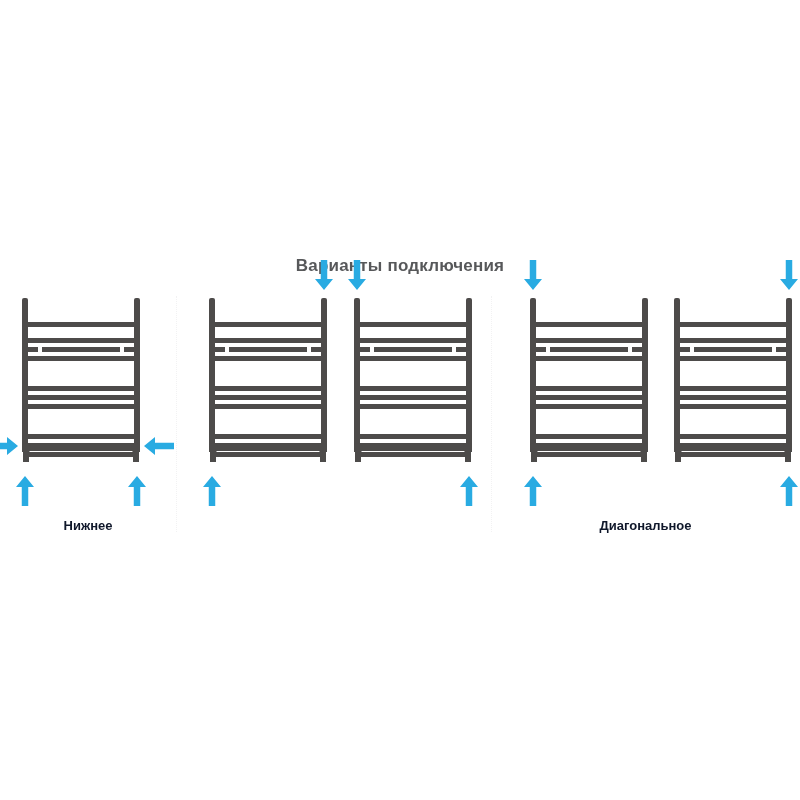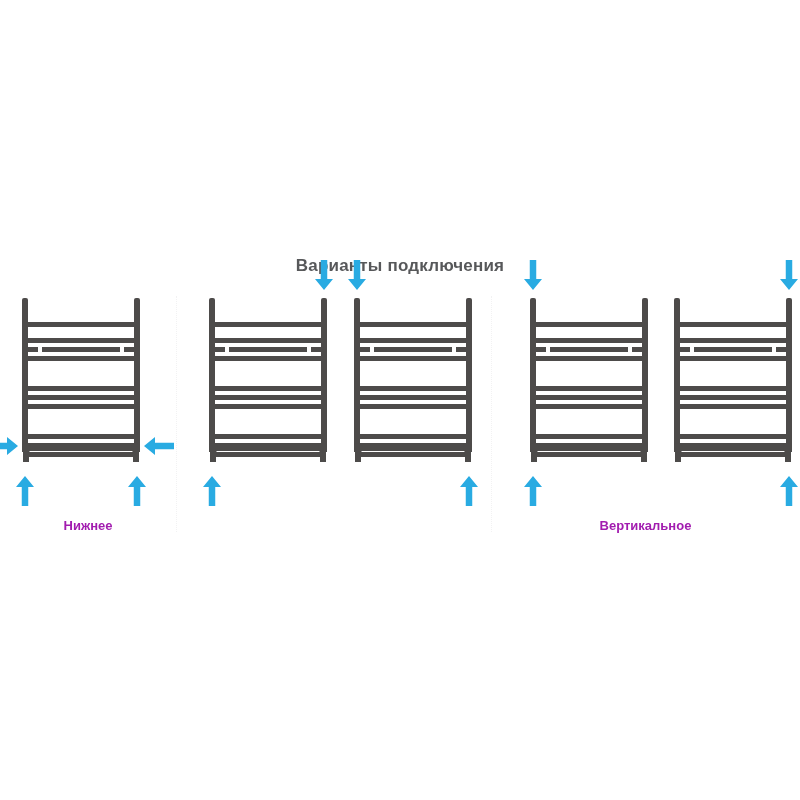--- a/index.html
+++ b/index.html
@@ -45,21 +45,21 @@
     top: 296px;
     height: 240px;
   }
   .panel-label {
     position: absolute;
     width: 100%;
     top: 222px;
     text-align: center;
     font-size: 13px;
     font-weight: bold;
-    color: #a21caf;
+    color: #0f172a;
     white-space: nowrap;
   }
   .rad-wrap {
     position: absolute;
     top: 0;
   }
   svg.radiator { display: block; }
   .arrow { position: absolute; }
   svg.arrow-svg { display: block; }
 </style>
@@ -259,16 +259,16 @@
           <svg class="arrow-svg" width="18" height="30" viewBox="0 0 18 30">
             <path d="M9 30 L18 19 L12.24 19 L12.24 0 L5.76 0 L5.76 19 L0 19 Z" fill="#29abe2"></path>
           </svg>
         </div>
         <div class="arrow" style="left:106px; top:180px;">
           <svg class="arrow-svg" width="18" height="30" viewBox="0 0 18 30">
             <path d="M9 0 L18 11 L12.24 11 L12.24 30 L5.76 30 L5.76 11 L0 11 Z" fill="#29abe2"></path>
           </svg>
         </div>
       </div>
-    <div class="panel-label">Вертикальное</div>
+    <div class="panel-label">Диагональное</div>
   </div>
 
 </div>
 
 </body></html>

